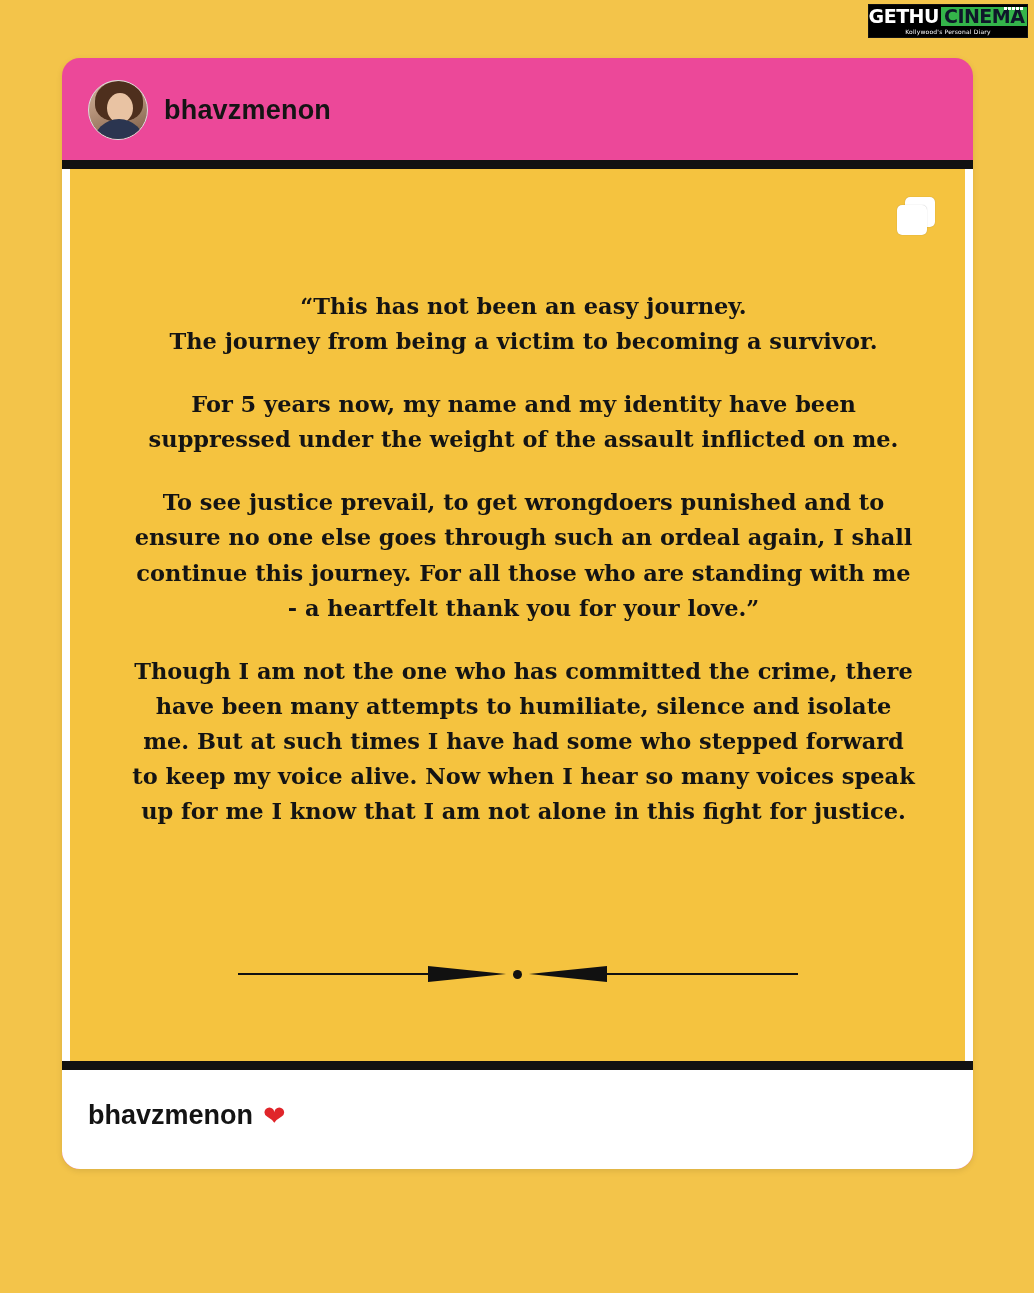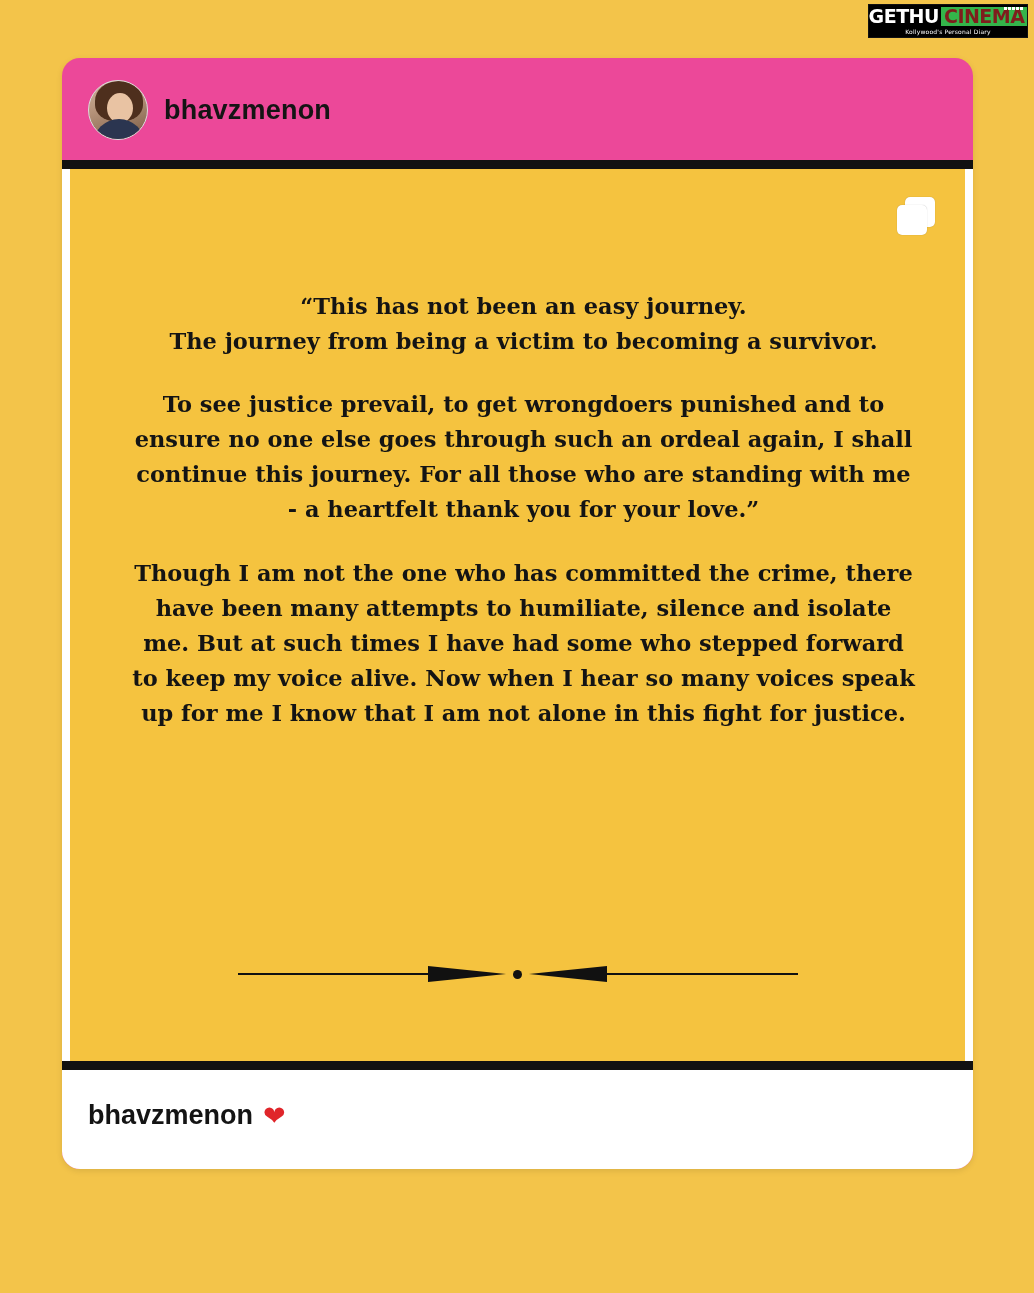--- a/index.html
+++ b/index.html
@@ -40,21 +40,21 @@
   }
   .wm-gethu {
     color: #ffffff;
     font-weight: bold;
     font-size: 19px;
     letter-spacing: -0.5px;
     font-family: "DejaVu Sans", sans-serif;
   }
   .wm-cinema {
     background: #34b44a;
-    color: #7f1d1d;
+    color: #0f172a;
     font-weight: bold;
     font-size: 19px;
     letter-spacing: -0.5px;
     padding: 0 3px;
     font-family: "DejaVu Sans", sans-serif;
   }
   .wm-sub {
     color: #ffffff;
     font-size: 6px;
     margin-top: 2px;
@@ -278,20 +278,21 @@
         <div class="post-side-l"></div>
         <div class="post-side-r"></div>
 
         <div class="carousel-icon">
           <div class="sq-back"></div>
           <div class="sq-front"></div>
         </div>
 
         <div class="quote-wrap">
           <p class="quote-para">“This has not been an easy journey.<br>The journey from being a victim to becoming a survivor.</p>
+          <p class="quote-para">For 5 years now, my name and my identity have been suppressed under the weight of the assault inflicted on me.</p>
           <p class="quote-para">To see justice prevail, to get wrongdoers punished and to ensure no one else goes through such an ordeal again, I shall continue this journey. For all those who are standing with me  - a heartfelt thank you for your love.”</p>
           <p class="quote-para">Though I am not the one who has committed the crime, there have been many attempts to humiliate, silence and isolate me. But at such times I have had some who  stepped forward to keep my voice alive.  Now when I hear so many voices speak up for me I know that I am not alone in this fight for justice.</p>
         </div>
 
         <div class="divider-orn">
           <div class="orn-line"></div>
           <div class="orn-tri-l"></div>
           <div class="orn-dot"></div>
           <div class="orn-tri-r"></div>
           <div class="orn-line"></div>

